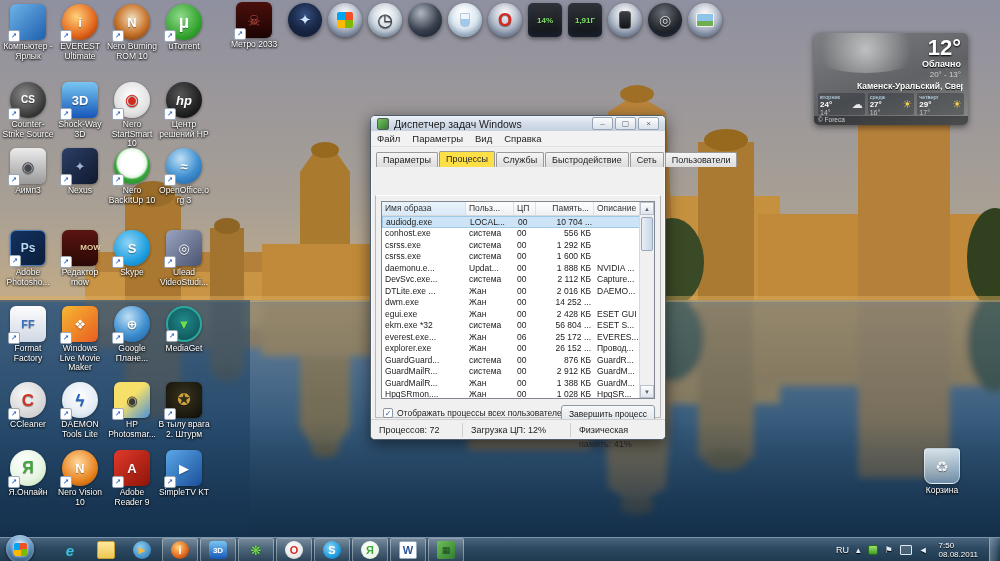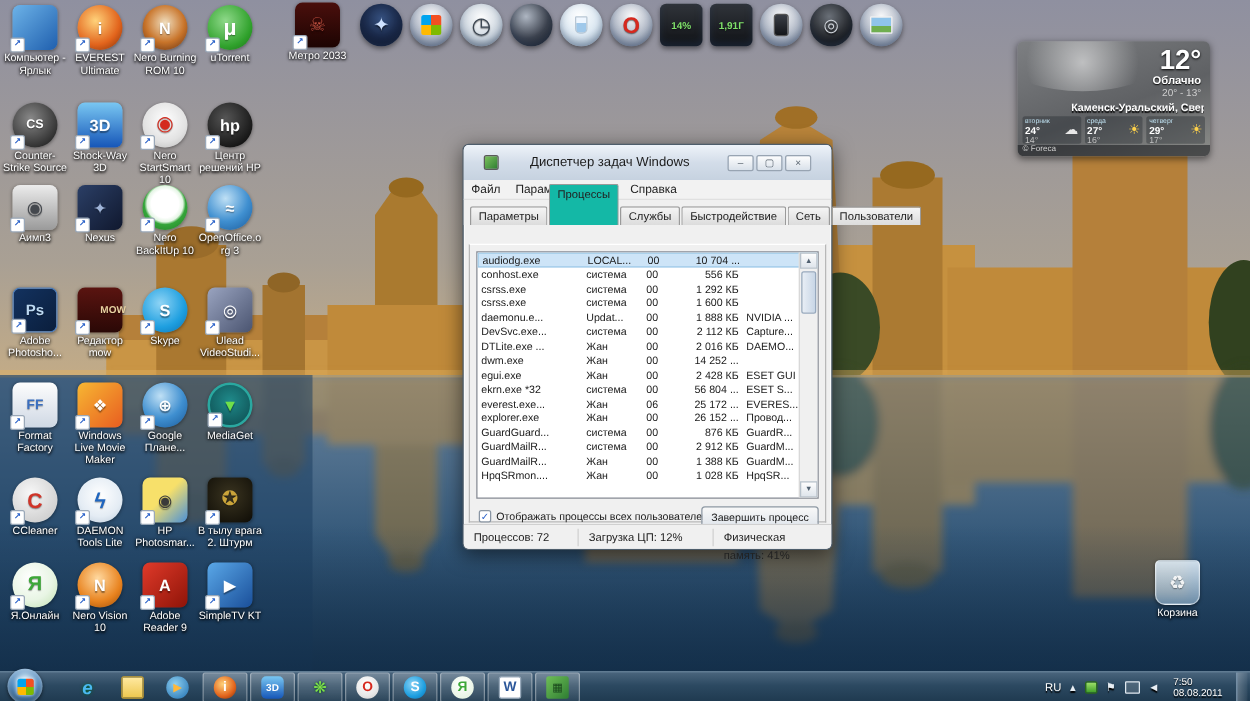--- a/index.html
+++ b/index.html
@@ -43,21 +43,21 @@
   .i-ev{background:radial-gradient(circle at 40% 35%,#ffd27a,#e2641c 60%,#7a2d08);border-radius:50%;}
   .i-nero{background:radial-gradient(circle at 50% 40%,#f0dfc0,#c8742a 55%,#5f2d10);border-radius:50%;}
   .i-ut{background:radial-gradient(circle at 40% 35%,#8fd98a,#2fa12b 65%,#1c6b1a);border-radius:50%;}
   .i-ut .dg{font-size:18px;}
   .i-cs{background:radial-gradient(circle at 40% 35%,#888,#111);border-radius:50%;}
   .i-cs .dg{font-size:10px;}
   .i-sw{background:linear-gradient(180deg,#79c7f2,#1656b8);}
   .i-ss{background:radial-gradient(circle at 50% 40%,#fff,#e2e2e2 60%,#b8b8b8);border-radius:50%;}
   .i-ss .dg{color:#d42a1e;font-size:16px;}
   .i-hp{background:radial-gradient(circle at 40% 35%,#555,#000);border-radius:50%;}
-  .i-hp .dg{text-align:center;}
+  .i-hp .dg{font-style:italic;text-align:center;}
   .i-aimp{background:linear-gradient(180deg,#ececec,#9a9a9a);}
   .i-aimp .dg{color:#44484e;font-size:15px;}
   .i-nx{background:linear-gradient(135deg,#2b3f66,#10182e);}
   .i-nx .dg{color:#9fb4d8;}
   .i-biu{background:radial-gradient(circle at 50% 42%,#ffffff 40%,#e4f5e4 52%,#35a53a 60%,#1d7c22);border-radius:50%;}
   .i-oo,.i-ge{background:radial-gradient(circle at 40% 30%,#bfe0f5,#3f8fd0 55%,#1a5a9a);border-radius:50%;}
   .i-ps{background:linear-gradient(135deg,#13325f,#0a1e3c);border:1px solid #4a7ab8;}
   .i-ps .dg{color:#bcd9f2;font-size:12px;}
   .i-mow{background:linear-gradient(180deg,#5a1410,#2a0806);}
   .i-mow .dg{color:#e8d0a0;font-size:8px;margin-left:21px;}
@@ -109,33 +109,33 @@
   .calendar::before{content:"";position:absolute;left:4px;right:4px;top:-5px;height:9px;
     background:repeating-radial-gradient(circle at 4px 4px,#b8b8b8 0 1.5px,#6a6a6a 2.5px,transparent 3.5px);
     background-size:9px 9px;background-repeat:repeat-x;}
   .cal-weekday{margin-top:10px;font-size:8px;letter-spacing:.5px;}
   .cal-day{font-size:42px;line-height:44px;font-weight:bold;text-shadow:0 2px 3px rgba(0,0,0,.3);}
   .cal-month{font-size:9px;}
 
   
   .win{position:absolute;left:370px;top:115px;width:296px;height:325px;z-index:6;border-radius:5px;
     border:1px solid #4e5d6b;background:#f0f0f0;box-shadow:0 4px 16px rgba(0,0,0,.55), inset 0 0 0 1px rgba(255,255,255,.6);}
-  .titlebar{height:28px;border-radius:4px 4px 0 0;background:linear-gradient(#eef3f9,#d3dde9 50%,#c6d2e0);
-    display:flex;align-items:center;padding:0 16px;gap:20px;}
+  .titlebar{height:15px;border-radius:4px 4px 0 0;background:linear-gradient(#eef3f9,#d3dde9 50%,#c6d2e0);
+    display:flex;align-items:center;padding:0 6px;}
   .app-ico{width:12px;height:12px;border-radius:2px;background:linear-gradient(135deg,#7cc25e,#2e7d32);border:1px solid #5a5a5a;margin-right:5px;}
   .title-text{font-size:10.5px;color:#1c1c1c;flex:1;}
   .winbtns{display:flex;gap:2px;}
   .winbtn{width:21px;height:13px;border:1px solid #98a4b2;border-radius:2px;background:linear-gradient(#fdfdfd,#d9e1ea);
     font-size:8px;line-height:11px;text-align:center;color:#5a6570;}
   .menubar{height:16px;background:#f2f2f2;border-bottom:1px solid #e0e0e0;display:flex;align-items:center;padding-left:6px;gap:12px;}
   .menu-item{font-size:9.5px;color:#222;}
   .tabstrip{height:20px;background:#f0f0f0;display:flex;align-items:flex-end;padding-left:5px;gap:1px;}
   .tab{font-size:9px;color:#222;padding:2px 6px 2px;background:linear-gradient(#f5f5f5,#dcdcdc);
     border:1px solid #9a9a9a;border-bottom:none;border-radius:2px 2px 0 0;height:15px;white-space:nowrap;}
-  .tab.active{background:#14b8a6;height:33px;position:relative;z-index:2;font-weight:normal;}
+  .tab.active{background:#fde047;height:16px;position:relative;z-index:2;font-weight:normal;}
   .tabpage{position:absolute;left:4px;right:4px;top:79px;bottom:21px;background:#f0f0f0;border:1px solid #b8b8b8;border-top:1px solid #fff;padding:5px;}
   .lview{position:relative;height:198px;background:#fff;border:1px solid #828790;overflow:hidden;}
   .lv-head{display:flex;height:14px;background:linear-gradient(#fdfdfd,#eef1f5);border-bottom:1px solid #d8d8d8;}
   .hc{font-size:8.5px;color:#333;border-right:1px solid #e0e0e0;padding:1px 3px;white-space:nowrap;overflow:hidden;}
   .hc.sorted{background:linear-gradient(#eaf3fb,#d8e9f7);}
   .c1{width:84px;} .c2{width:48px;} .c3{width:22px;} .c4{width:58px;text-align:right;padding-right:4px;} .c5{width:47px;}
   .prow{display:flex;height:11.5px;align-items:center;}
   .prow.selected{background:#cde4f7;border:1px solid #9ecae8;}
   .pc{font-size:8.5px;color:#1a1a1a;padding:0 3px;white-space:nowrap;overflow:hidden;}
   .vscroll{position:absolute;right:0;top:0;bottom:0;width:15px;background:#f0f0f0;border-left:1px solid #d8d8d8;}
@@ -517,20 +517,27 @@
 
     <span class="tab">Параметры</span>
         <span class="tab active">Процессы</span>
         <span class="tab">Службы</span>
         <span class="tab">Быстродействие</span>
         <span class="tab">Сеть</span>
         <span class="tab">Пользователи</span>
       </div>
     <div class="tabpage">
       <div class="lview">
+        <div class="lv-head">
+          <span class="hc c1 sorted">Имя образа</span>
+          <span class="hc c2">Польз...</span>
+          <span class="hc c3">ЦП</span>
+          <span class="hc c4">Память...</span>
+          <span class="hc c5">Описание</span>
+        </div>
         <div>
 
         <div class="prow selected">
               <span class="pc c1">audiodg.exe</span>
               <span class="pc c2">LOCAL...</span>
               <span class="pc c3">00</span>
               <span class="pc c4">10 704 ...</span>
               <span class="pc c5"></span>
             </div>
             <div class="prow">

